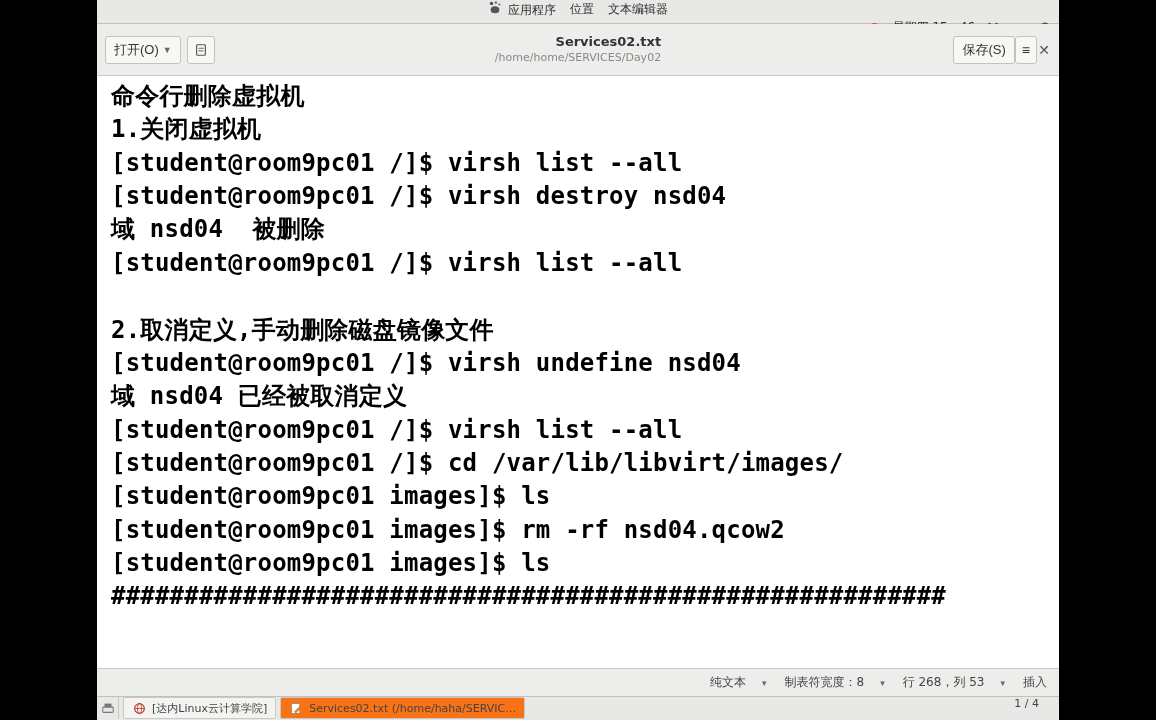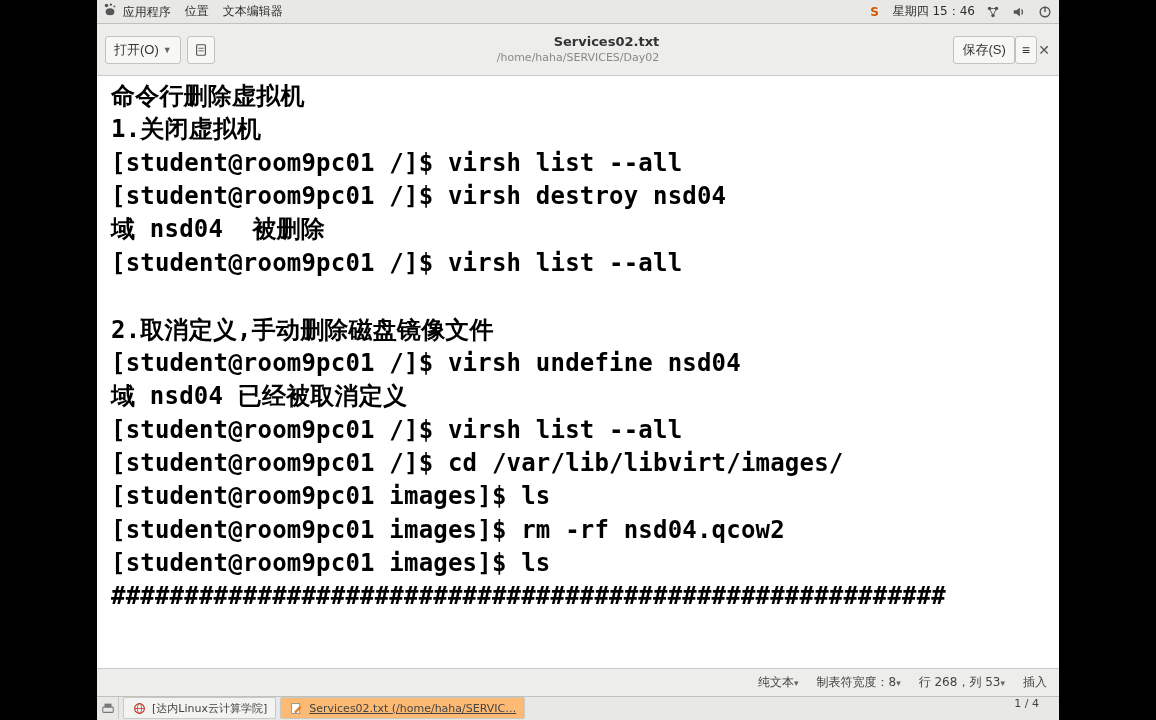--- a/index.html
+++ b/index.html
@@ -22,20 +22,21 @@
 
 .top-panel {
   height: 24px;
   background: #e8e8e6;
   border-bottom: 1px solid #c0c0bd;
   display: flex;
   align-items: center;
   font-size: 12px;
   color: #2e2e2e;
   padding: 0 6px;
+  flex-direction: column;
 }
 .top-panel .menu-left { display: flex; align-items: center; gap: 14px; }
 .top-panel .menu-right { margin-left: auto; display: flex; align-items: center; gap: 10px; }
 .top-panel .app-logo {
   width: 14px; height: 14px; display:inline-block; margin-right:2px;
 }
 .tray-icon { display:inline-flex; align-items:center; justify-content:center; width:16px; height:16px; }
 .tray-icon svg { display:block; }
 .wps-icon { color:#d35400; font-weight:bold; font-size:12px; }
 
@@ -111,21 +112,21 @@
   background: #ededeb;
   border-top: 1px solid #c9c9c6;
   display: flex;
   align-items: center;
   justify-content: flex-end;
   gap: 18px;
   padding: 0 12px;
   font-size: 12px;
   color: #444;
 }
-.editor-status .drop { display:inline-flex; align-items:center; gap:0; }
+.editor-status .drop { display:inline-flex; align-items:center; gap:16px; }
 .editor-status .caret { font-size:9px; color:#666; }
 
 .taskbar {
   position: absolute;
   left: 0; right: 0; bottom: 0;
   height: 24px;
   background: #e8e8e6;
   border-top: 1px solid #c0c0bd;
   display: flex;
   font-size: 11px;
@@ -139,21 +140,21 @@
   height: 22px;
   border: 1px solid #c8c8c5;
   border-radius: 2px;
   margin: 0 2px;
   background: #f3f3f1;
   max-width: 260px;
   overflow: hidden;
   white-space: nowrap;
   cursor: pointer;
 }
-.task-item.active { background:#fdba74;text-decoration:underline; }
+.task-item.active { background:#f97316; }
 .task-item .ticon { width:14px; height:14px; display:inline-flex; align-items:center; justify-content:center; }
 .minimize-icon {
   width: 22px; height: 22px;
   display:flex; align-items:center; justify-content:center;
   border-right: 1px solid #c8c8c5;
   margin-right: 2px;
   cursor:pointer;
 }
 </style>
 </head>
@@ -213,21 +214,21 @@
         <button class="btn icon-only">
           <svg viewBox="0 0 16 16" width="14" height="14">
               <rect x="3" y="2" width="10" height="12" rx="1" fill="none" stroke="#555" stroke-width="1.3"></rect>
               <line x1="5" y1="6" x2="11" y2="6" stroke="#555"></line>
               <line x1="5" y1="9" x2="11" y2="9" stroke="#555"></line>
             </svg>
         </button>
       </div>
       <div class="header-title">
         <div class="tfile">Services02.txt</div>
-        <div class="tpath">/home/haha/SERVICES/Day02</div>
+        <div class="tpath">/home/home/SERVICES/Day02</div>
       </div>
       <div class="header-right">
         <button class="btn">保存(S)</button>
         <button class="btn icon-only">
           <span style="font-size:14px; line-height:1;">≡</span>
         </button>
         <span class="close-x">
           <span>✕</span>
         </span>
       </div>

